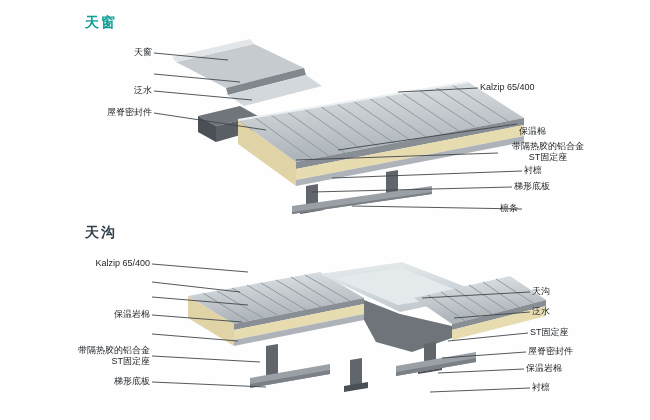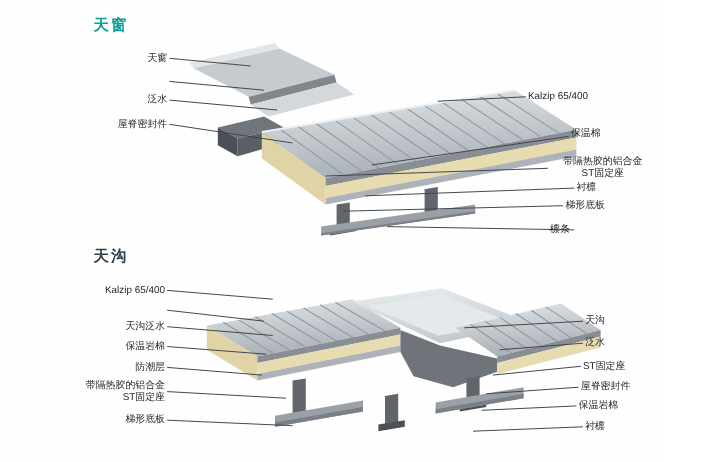--- a/index.html
+++ b/index.html
@@ -154,31 +154,29 @@
   </svg>
 
   <div class="title t-skylight" style="left:85px;top:14px">天窗</div>
   <div class="title t-gutter" style="left:85px;top:224px">天沟</div>
 
   <div class="lbl r" style="left:40px;top:47px;width:112px">天窗</div>
   <div class="lbl r" style="left:40px;top:85px;width:112px">泛水</div>
   <div class="lbl r" style="left:40px;top:107px;width:112px">屋脊密封件</div>
 
   <div class="lbl" style="left:480px;top:82px">Kalzip 65/400</div>
-  <div class="lbl" style="left:519px;top:116px">保温棉</div>
+  <div class="lbl" style="left:519px;top:126px">保温棉</div>
   <div class="lbl c" style="left:500px;top:141px;width:96px">带隔热胶的铝合金
 ST固定座</div>
   <div class="lbl" style="left:524px;top:165px">衬檩</div>
   <div class="lbl" style="left:514px;top:181px">梯形底板</div>
   <div class="lbl" style="left:500px;top:203px">檩条</div>
 
   <div class="lbl r" style="left:30px;top:258px;width:120px">Kalzip 65/400</div>
-  <div class="lbl r" style="left:30px;top:291px;width:120px">天沟泛水</div>
   <div class="lbl r" style="left:30px;top:309px;width:120px">保温岩棉</div>
-  <div class="lbl r" style="left:30px;top:328px;width:120px">防潮层</div>
   <div class="lbl r" style="left:30px;top:345px;width:120px">带隔热胶的铝合金
 ST固定座</div>
   <div class="lbl r" style="left:30px;top:376px;width:120px">梯形底板</div>
 
   <div class="lbl" style="left:532px;top:286px">天沟</div>
   <div class="lbl" style="left:532px;top:306px">泛水</div>
   <div class="lbl" style="left:530px;top:327px">ST固定座</div>
   <div class="lbl" style="left:528px;top:346px">屋脊密封件</div>
   <div class="lbl" style="left:526px;top:363px">保温岩棉</div>
   <div class="lbl" style="left:532px;top:382px">衬檩</div>

